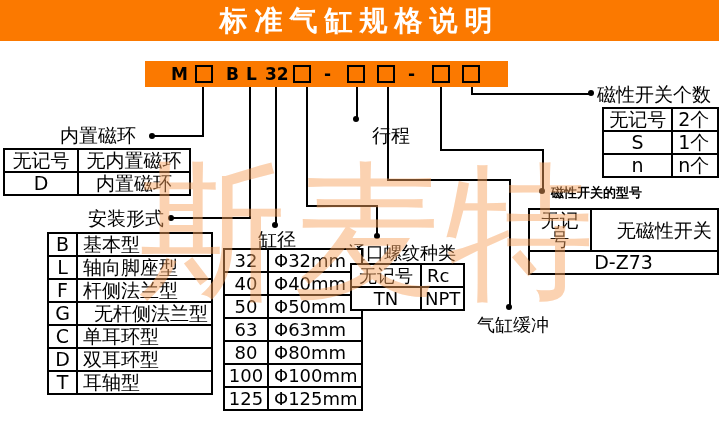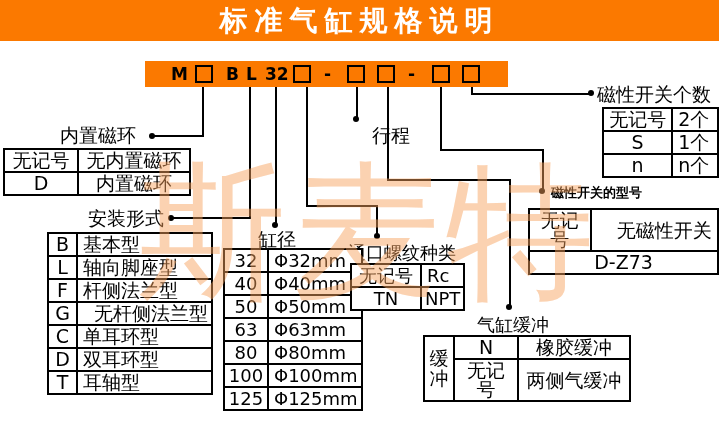--- a/index.html
+++ b/index.html
@@ -231,29 +231,16 @@
       <td>S</td>
       <td class="l">1个</td>
     </tr>
     <tr>
       <td>n</td>
       <td class="l">n个</td>
     </tr>
   </tbody>
     </table>
 
-  <table class="tbl" style="left:423px;top:335px;">
-    <tbody>
-        <tr>
-      <td rowspan="2" class="vert">缓冲</td>
-      <td style="width:56px;">N</td>
-      <td style="width:104px;">橡胶缓冲</td>
-    </tr>
-    <tr>
-      <td>无记号</td>
-      <td>两侧气缓冲</td>
-    </tr>
-  </tbody>
-    </table>
 
   <div class="watermark">斯麦特</div>
 
 </div>
 
 </body></html>

